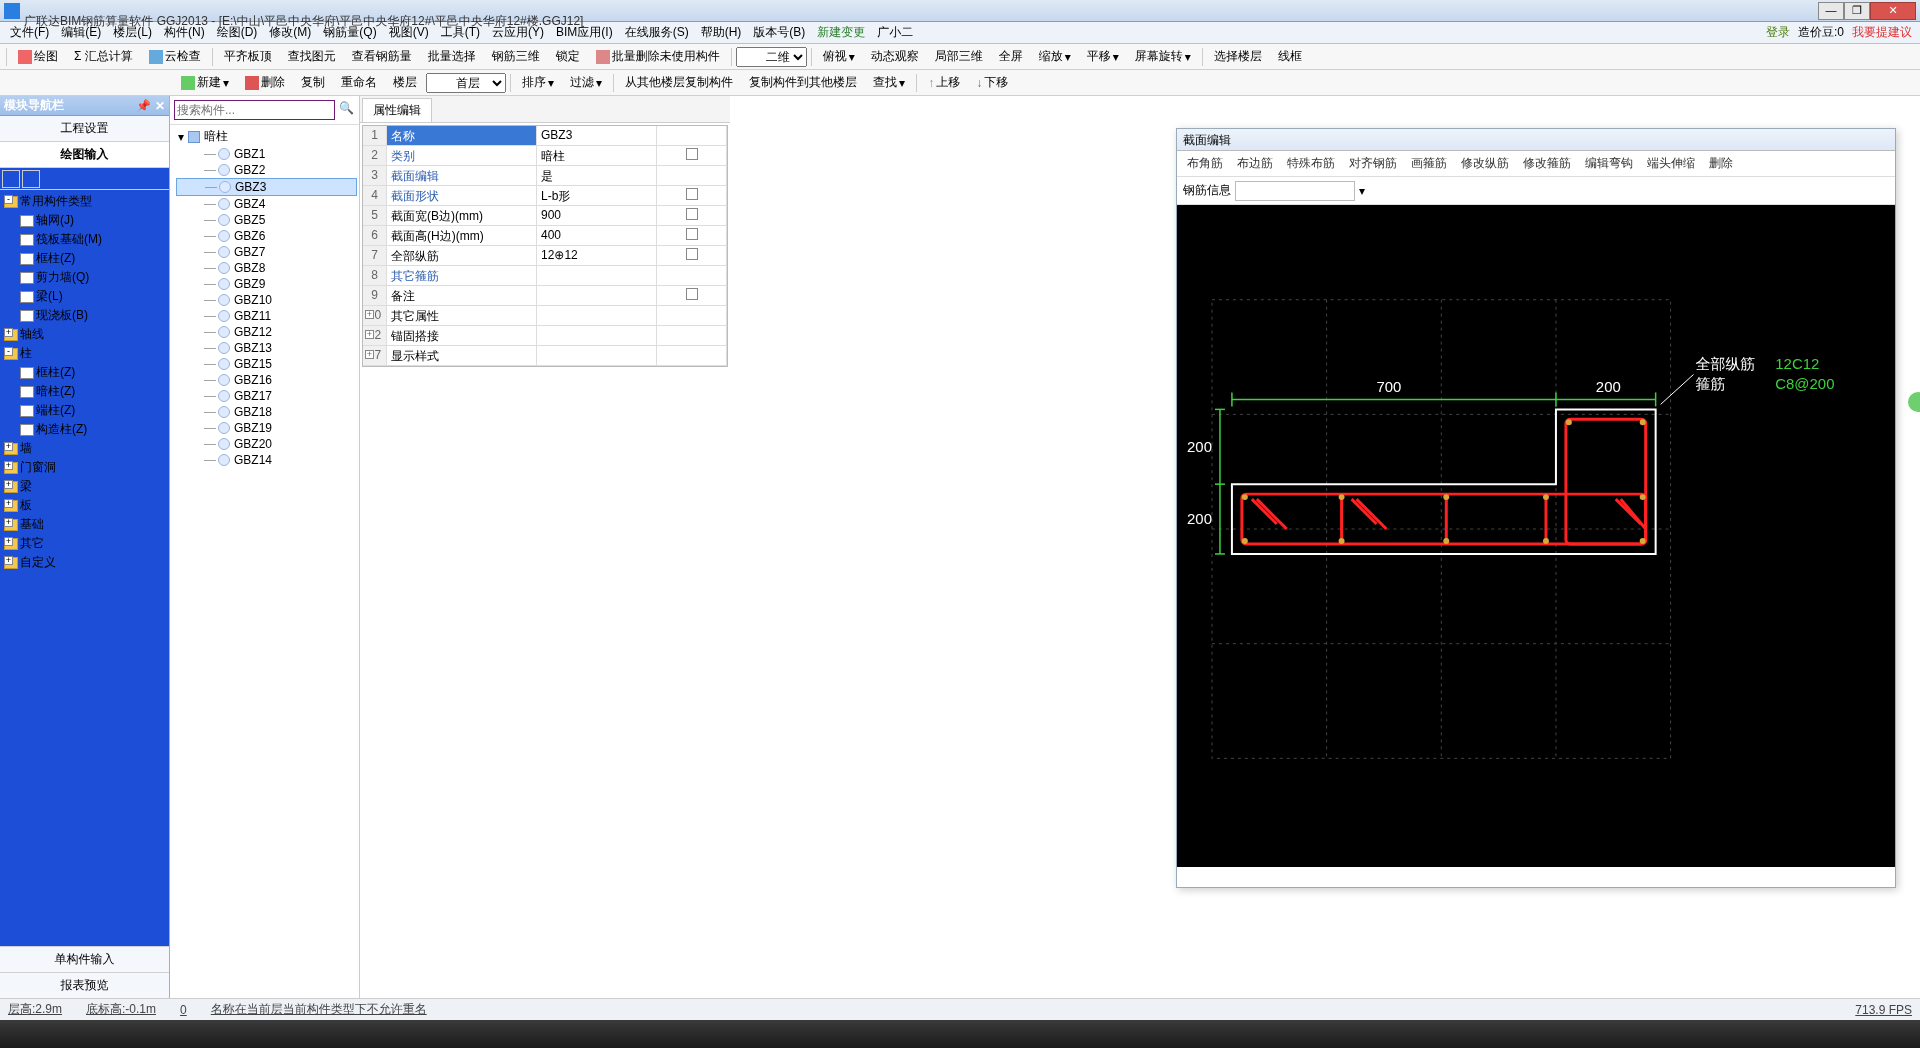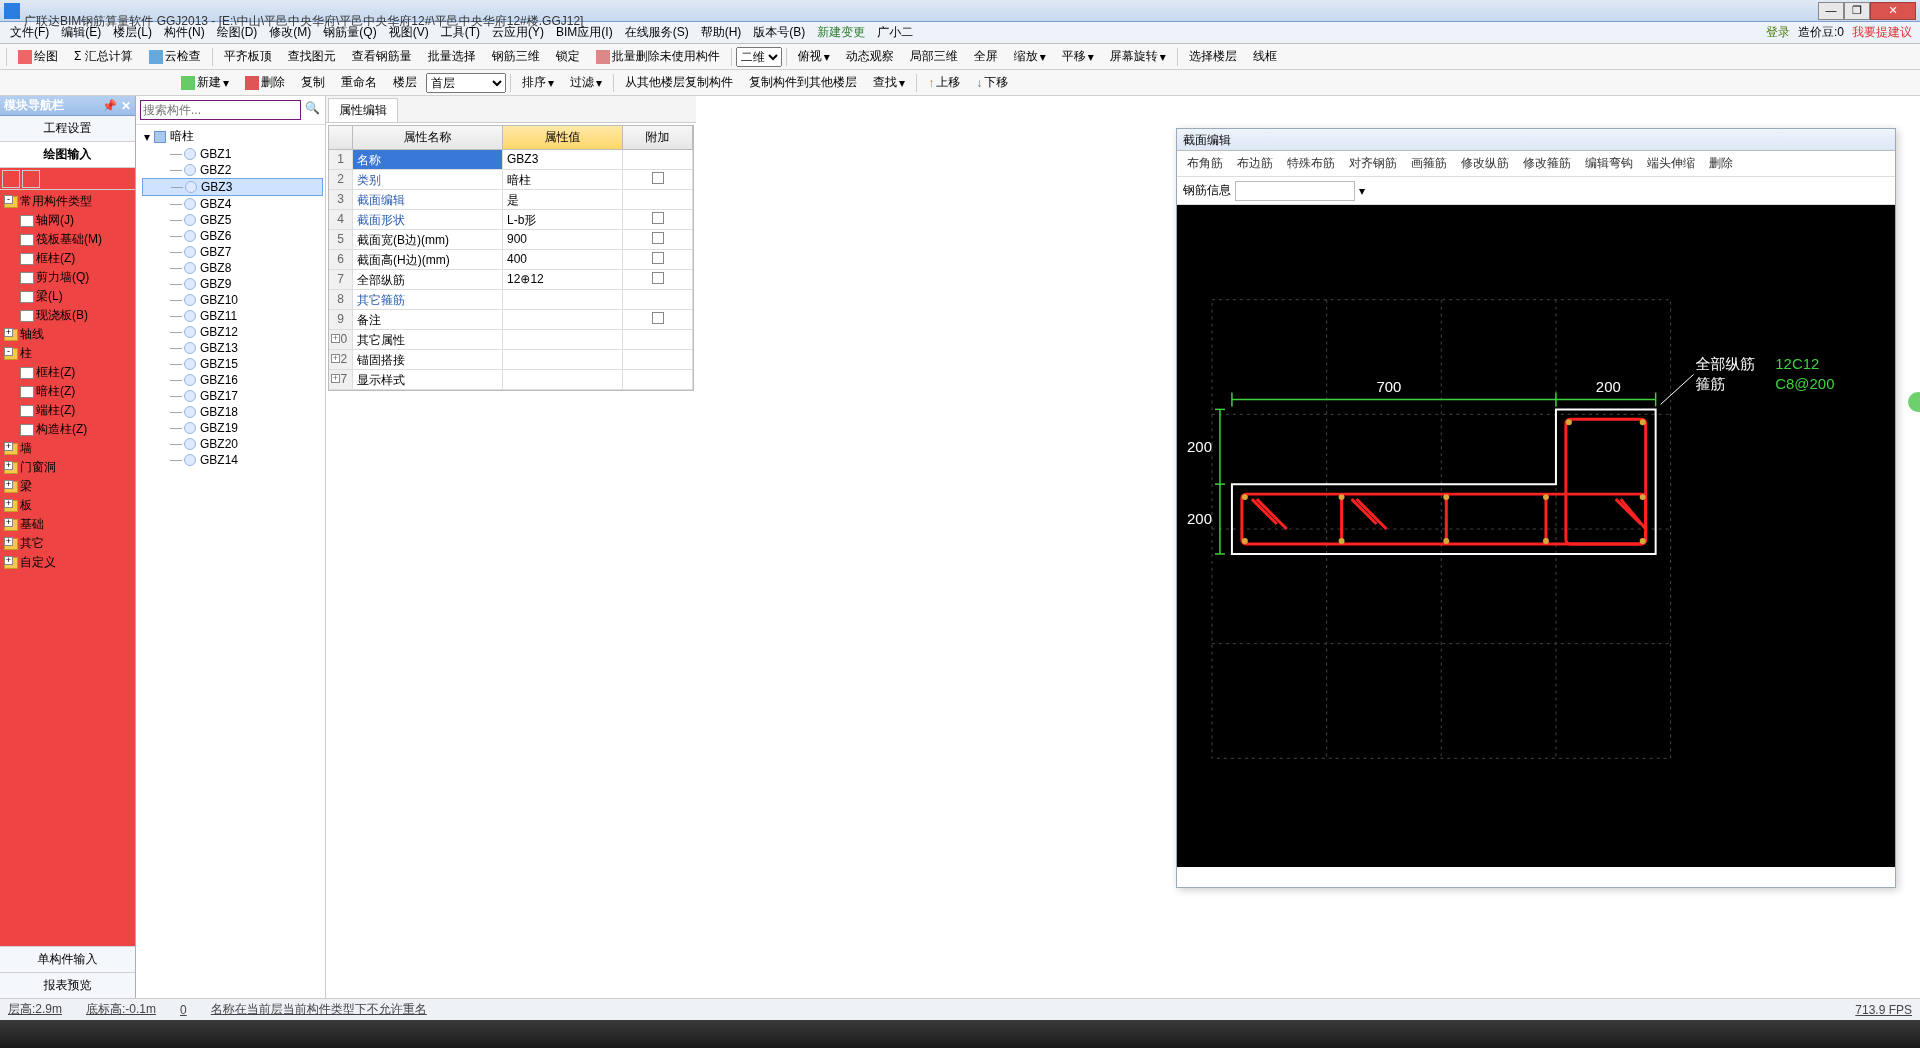--- a/index.html
+++ b/index.html
@@ -18,27 +18,27 @@
 .menubar { height: 22px; background: #eef3fa; border-bottom: 1px solid #c0c0c0; display: flex; align-items: center; padding: 0 4px; }
 .menubar .menu-item { padding: 2px 6px; cursor: pointer; }
 .menubar .right-group { margin-left: auto; display: flex; align-items: center; gap: 4px; }
 .menubar .right-link { color: #4d7c0f; cursor: pointer; padding: 0 4px; }
 
 
 .toolbar { height: 26px; background: #f7f7f7; border-bottom: 1px solid #d0d0d0; display: flex; align-items: center; padding: 0 4px; gap: 2px; }
 .toolbar .tbtn { padding: 2px 6px; border: 1px solid transparent; cursor: pointer; display: flex; align-items: center; gap: 2px; justify-content: space-between; }
 .toolbar .sep { width: 1px; height: 18px; background: #ccc; margin: 0 2px; }
 .toolbar .ticon { width: 14px; height: 14px; display: inline-block; }
-.toolbar select { font-size: 12px; height: 20px; }
+.toolbar select { font-size: 12px; height: 20px; padding-left: 25px; }
 
 
 .main { display: flex; height: calc(1048px - 22px - 22px - 26px - 26px - 22px - 28px); }
 
 
-.nav-panel { width: 136px; background: #ef4444; border-right: 1px solid #aac; display: flex; flex-direction: column; justify-content: flex-end; }
+.nav-panel { width: 170px; background: #1d4ed8; border-right: 1px solid #aac; display: flex; flex-direction: column; justify-content: flex-end; }
 .nav-header { height: 20px; background: linear-gradient(#b6cff0, #9ebfea); color: #fff; font-weight: bold; padding: 2px 4px; display: flex; align-items: center; justify-content: space-between; border-bottom: 1px solid #7a9ecf; }
 .nav-tab { padding: 4px 6px; background: #f4f7fc; border-bottom: 1px solid #d0d0d0; cursor: pointer; text-align: center; }
 .nav-tab.active { background: #fff; font-weight: bold; }
 .nav-small-toolbar { height: 22px; border-bottom: 1px solid #d0d0d0; display: flex; align-items: center; padding: 2px; gap: 2px; }
 .nav-small-toolbar .sbtn { width: 18px; height: 18px; border: 1px solid #ccc; }
 .nav-tree { flex: 1; overflow: auto; padding: 2px; }
 .tree-node { padding: 1px 2px 1px 16px; cursor: pointer; white-space: nowrap; position: relative; }
 .tree-node.l0 { padding-left: 2px; }
 .tree-node.l1 { padding-left: 18px; }
 .tree-node .expand { position: absolute; left: 2px; top: 3px; width: 9px; height: 9px; border: 1px solid #888; text-align: center; line-height: 7px; font-size: 9px; background: #fff; }
@@ -322,26 +322,20 @@
         <div class="comp-node leaf"><span class="dash">—</span><span class="cicon"></span>GBZ20</div>
         <div class="comp-node leaf"><span class="dash">—</span><span class="cicon"></span>GBZ14</div>
       </div>
   </div>
 
   <div class="prop-panel">
     <div class="prop-tab-row">
       <div class="prop-tab">属性编辑</div>
     </div>
     <div class="prop-grid">
-      <div class="prop-header-row">
-        <div class="ph ph-num"></div>
-        <div class="ph ph-name">属性名称</div>
-        <div class="ph ph-val">属性值</div>
-        <div class="ph ph-extra">附加</div>
-      </div>
       <div id="prop-rows">
           <div class="prop-row selected">
             <div class="pc pc-num">1</div>
             <div class="pc pc-name link">名称</div>
             <div class="pc pc-val">GBZ3</div>
             <div class="pc pc-extra"></div>
           </div>
           <div class="prop-row">
             <div class="pc pc-num">2</div>
             <div class="pc pc-name link">类别</div>

